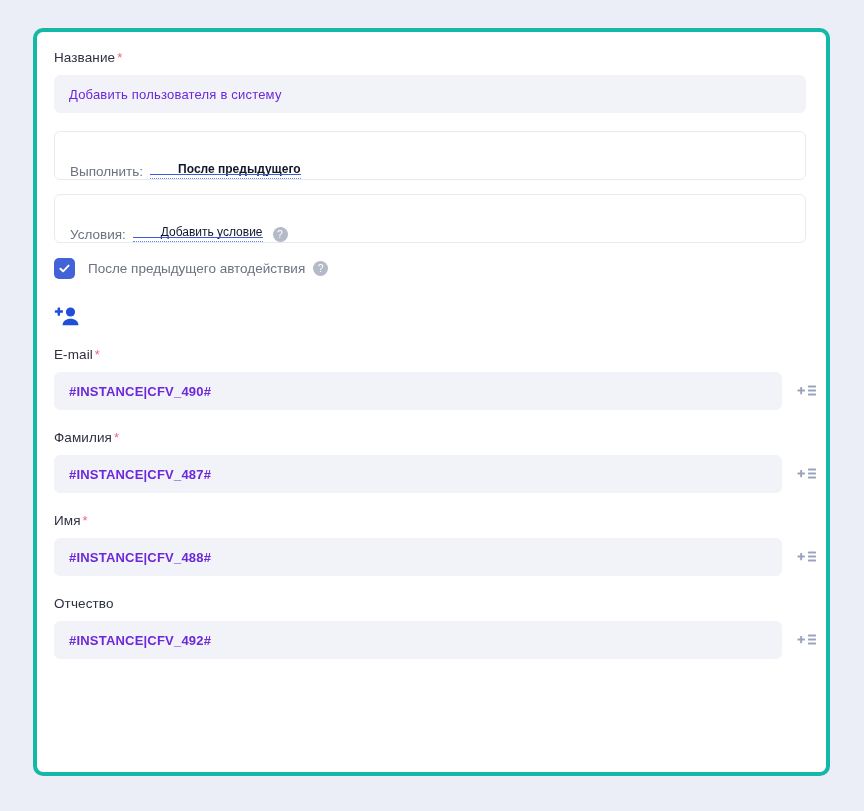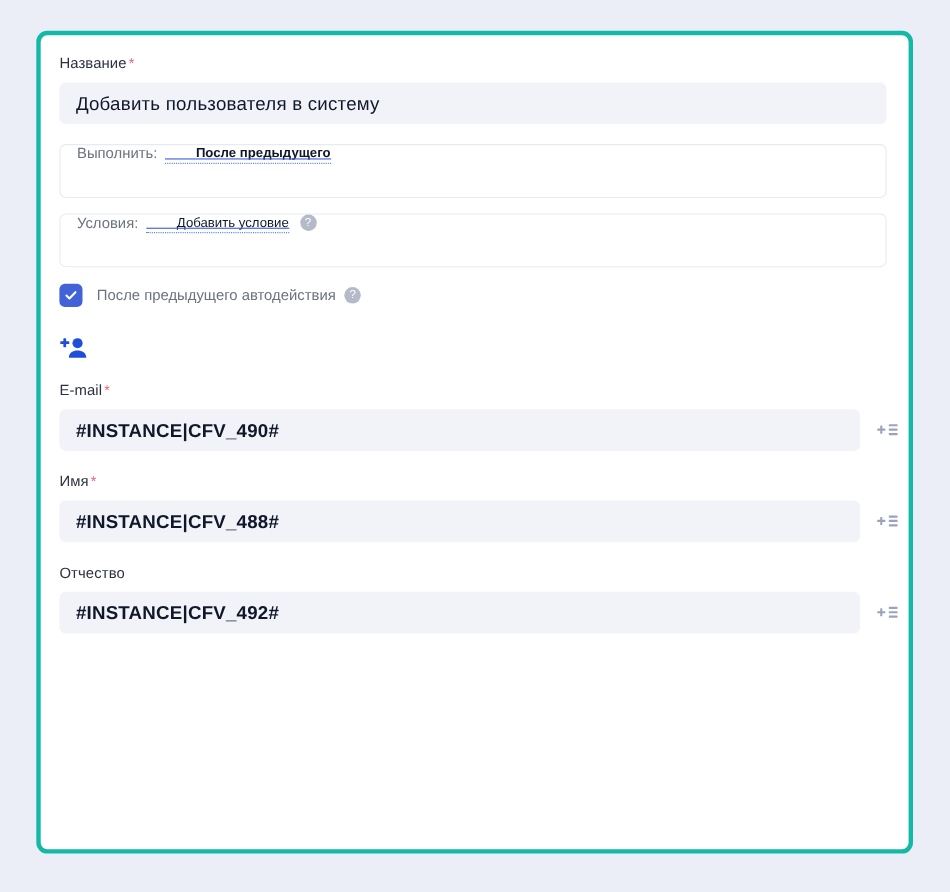--- a/index.html
+++ b/index.html
@@ -48,42 +48,42 @@
 
   
   .filled-input {
     background: #f2f3f8;
     border: 1px solid #f2f3f8;
     border-radius: 6px;
     height: 38px;
     line-height: 38px;
     box-sizing: border-box;
     padding: 0 14px;
-    font-size: 17px;
-    color: #0f172a;
+    font-size: 13px;
+    color: #6d28d9;
     width: 100%;
     letter-spacing: .2px;
     white-space: nowrap;
     overflow: hidden;
   }
 
   .title-input {
     width: 752px;
     margin-bottom: 18px;
   }
 
   
   .bordered-row {
     width: 752px;
     height: 49px;
     border: 1px solid #e8eaf1;
     border-radius: 6px;
     box-sizing: border-box;
     display: flex;
-    align-items: flex-start;
+    align-items: flex-end;
     padding: 0 15px;
     margin-bottom: 14px;
     background: #fff;
   }
   .row-label {
     font-size: 13.5px;
     color: #6b7280;
     margin-right: 7px;
     white-space: nowrap;
   }
@@ -241,20 +241,37 @@
             <rect x="0.5" y="5.6" width="7.4" height="1.9" rx="0.5" fill="#9aa3bd"></rect>
             <rect x="3.2" y="2.9" width="1.9" height="7.4" rx="0.5" fill="#9aa3bd"></rect>
             <rect x="11" y="1.6" width="8" height="2" rx="0.6" fill="#9aa3bd"></rect>
             <rect x="11" y="5.6" width="8" height="2" rx="0.6" fill="#9aa3bd"></rect>
             <rect x="11" y="9.6" width="8" height="2" rx="0.6" fill="#9aa3bd"></rect>
           </svg>
         </span>
       </div>
     </div>
 
+    <div class="field-group">
+      <div class="field-label">
+        <span>Фамилия</span><span class="req">*</span>
+      </div>
+      <div class="field-row">
+        <div class="filled-input">#INSTANCE|CFV_487#</div>
+        <span class="insert-btn">
+          <svg width="20" height="14" viewBox="0 0 20 14">
+            <rect x="0.5" y="5.6" width="7.4" height="1.9" rx="0.5" fill="#9aa3bd"></rect>
+            <rect x="3.2" y="2.9" width="1.9" height="7.4" rx="0.5" fill="#9aa3bd"></rect>
+            <rect x="11" y="1.6" width="8" height="2" rx="0.6" fill="#9aa3bd"></rect>
+            <rect x="11" y="5.6" width="8" height="2" rx="0.6" fill="#9aa3bd"></rect>
+            <rect x="11" y="9.6" width="8" height="2" rx="0.6" fill="#9aa3bd"></rect>
+          </svg>
+        </span>
+      </div>
+    </div>
 
     <div class="field-group">
       <div class="field-label">
         <span>Имя</span><span class="req">*</span>
       </div>
       <div class="field-row">
         <div class="filled-input">#INSTANCE|CFV_488#</div>
         <span class="insert-btn">
           <svg width="20" height="14" viewBox="0 0 20 14">
             <rect x="0.5" y="5.6" width="7.4" height="1.9" rx="0.5" fill="#9aa3bd"></rect>

